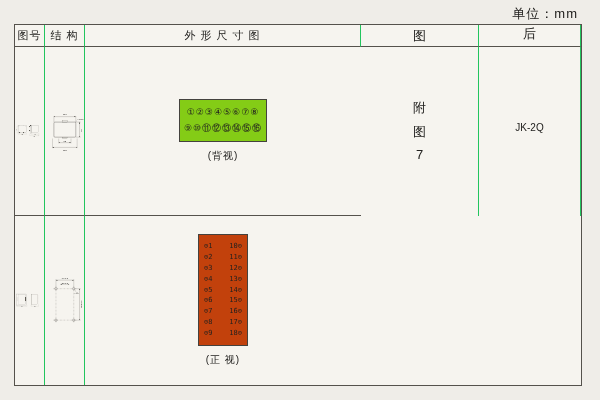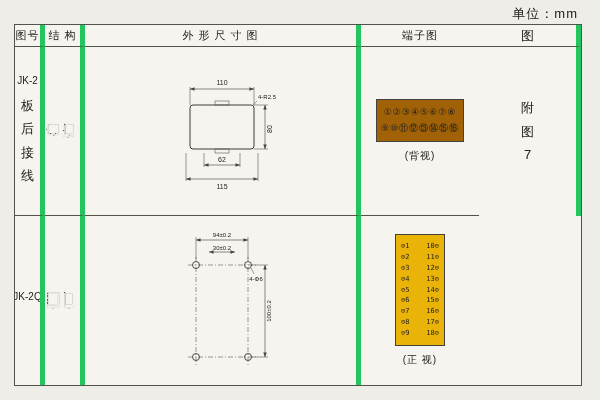--- a/index.html
+++ b/index.html
@@ -19,42 +19,42 @@
   .tbl{
     position:absolute;left:14px;top:24px;width:568px;height:362px;
     border:1px solid #55524c;
     display:grid;
     grid-template-columns:30px 40px 276px 118px 1fr;
     grid-template-rows:22px 1fr 1fr;
     background:#f6f4ef;
     box-sizing:border-box;
   }
   .c{display:flex;align-items:center;justify-content:center;box-sizing:border-box;overflow:hidden;}
-  .br{border-right:5px solid #22c55e;}
+  .br{border-right:1px solid #22c55e;}
   .bb{border-bottom:1px solid #55524c;}
   .hd{font-size:11px;letter-spacing:1px;white-space:nowrap;}
   .vtext{
     width:14px;word-break:break-all;text-align:center;
     font-size:13px;line-height:1.8;
   }
   .structure-cell{flex-direction:column;}
   .model{font-size:10px;margin-bottom:8px;white-space:nowrap;}
   
   .ln{stroke:#3e3c38;stroke-width:1;fill:none;}
   .thin{stroke:#5a5750;stroke-width:0.6;fill:none;}
   .dim{stroke:#5a5750;stroke-width:0.7;fill:none;}
   .dash{stroke:#5a5750;stroke-width:0.6;fill:none;stroke-dasharray:5 2 1 2;}
   .dlab{font-size:7px;fill:#22211f;font-family:"Liberation Sans",sans-serif;}
   .dlab-s{font-size:6px;fill:#22211f;font-family:"Liberation Sans",sans-serif;}
   .hole{stroke:#3e3c38;stroke-width:0.9;fill:none;}
   
-  .term1-box{border:1px solid #44423e;padding:5px 4px;background:#a16207;}
+  .term1-box{border:1px solid #44423e;padding:5px 4px;background:#84cc16;}
   .term1-row{font-size:9px;letter-spacing:1px;text-align:center;line-height:1.7;white-space:nowrap;}
   .term-caption{font-size:10px;text-align:center;margin-top:7px;letter-spacing:1px;}
-  .term2-box{border:1px solid #44423e;padding:6px 5px;background:#eab308;}
+  .term2-box{border:1px solid #44423e;padding:6px 5px;background:#c2410c;}
   .term2-line{font-size:7px;line-height:1.55;white-space:pre;font-family:"DejaVu Sans Mono",monospace;}
   .term-cell{flex-direction:column;}
 </style>
 </head>
 <body>
 
 <svg width="0" height="0" style="position:absolute">
   <defs>
     <marker id="ar" markerWidth="7" markerHeight="5" refX="6.5" refY="2.5" orient="auto-start-reverse">
       <path d="M0,0 L6.5,2.5 L0,5 z" fill="#44423e"></path>
@@ -64,21 +64,20 @@
 
 <div class="page">
 
   <div class="unit-label">单位：mm</div>
 
   <div class="tbl">
 
     <div class="c br bb hd">图号</div>
     <div class="c br bb hd">结 构</div>
     <div class="c br bb hd">外 形 尺 寸 图</div>
-    <div class="c bb hd">端子图</div>
 
     <div class="c br bb">
       <div class="vtext">附图7</div>
     </div>
 
     <div class="c br bb structure-cell">
       <div class="model">JK-2</div>
       <div class="vtext">板后接线</div>
     </div>
 

